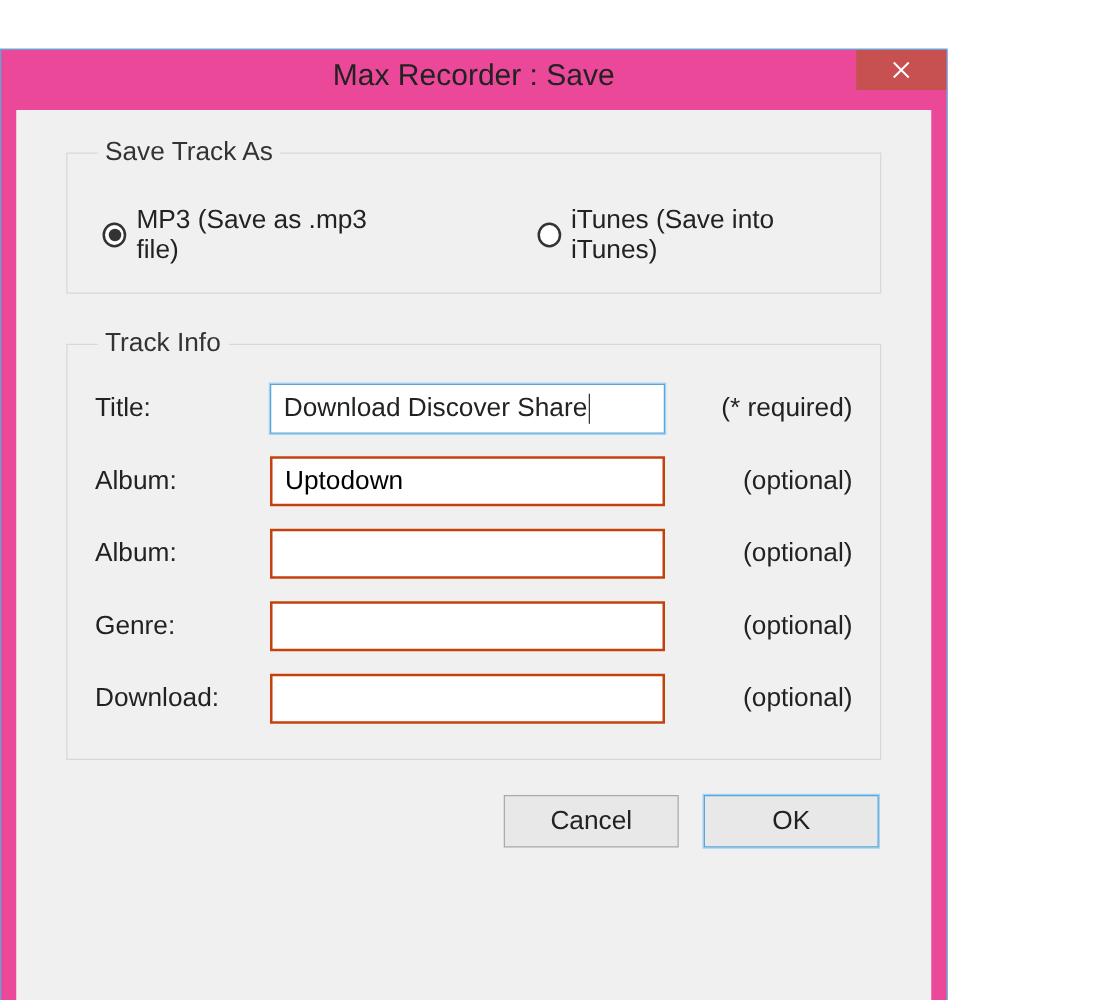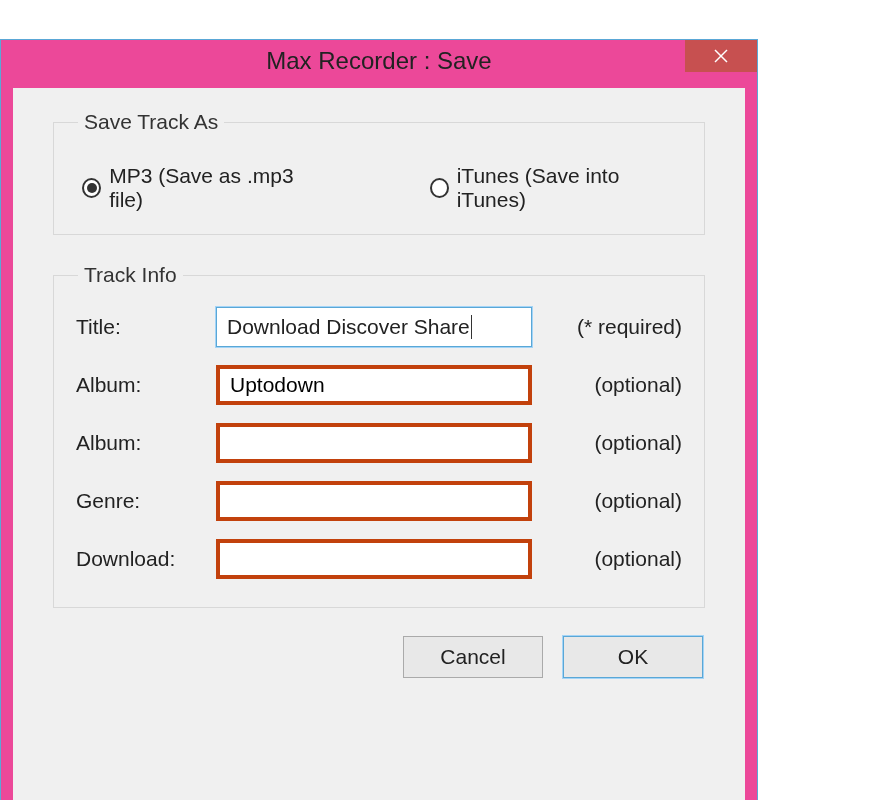--- a/index.html
+++ b/index.html
@@ -115,21 +115,21 @@
     .form-label {
       width: 140px;
       font-size: 21px;
       color: #222;
     }
     .form-input {
       flex: 1;
       height: 40px;
       font-size: 21px;
       padding: 4px 10px;
-      border: 4px solid #c2410c;
+      border: 2px solid #c2410c;
       background: #fff;
       font-family: inherit;
       outline: none;
     }
     .form-input.focused {
       border: 1px solid #5aa7d6;
       box-shadow: 0 0 0 1px #a3d4f7;
     }
     .form-hint {
       width: 150px;

